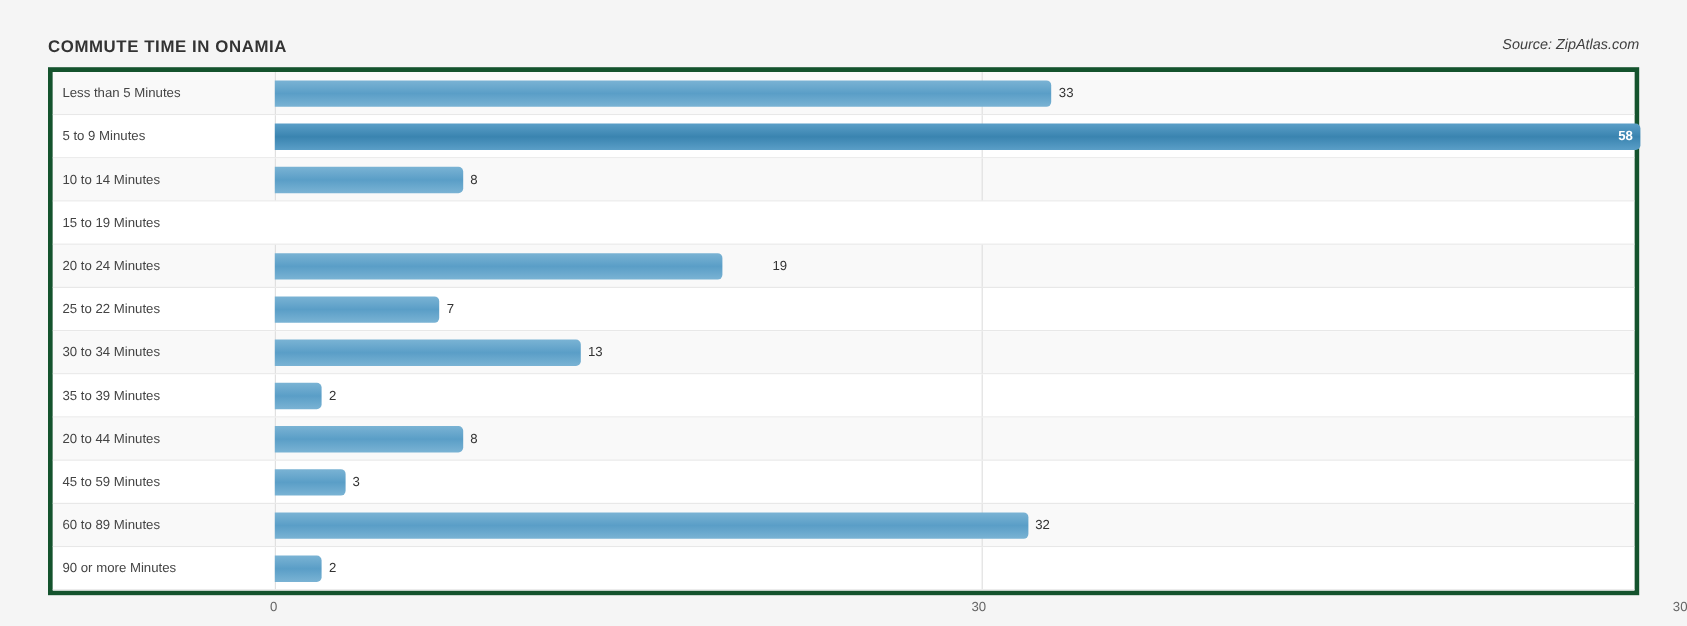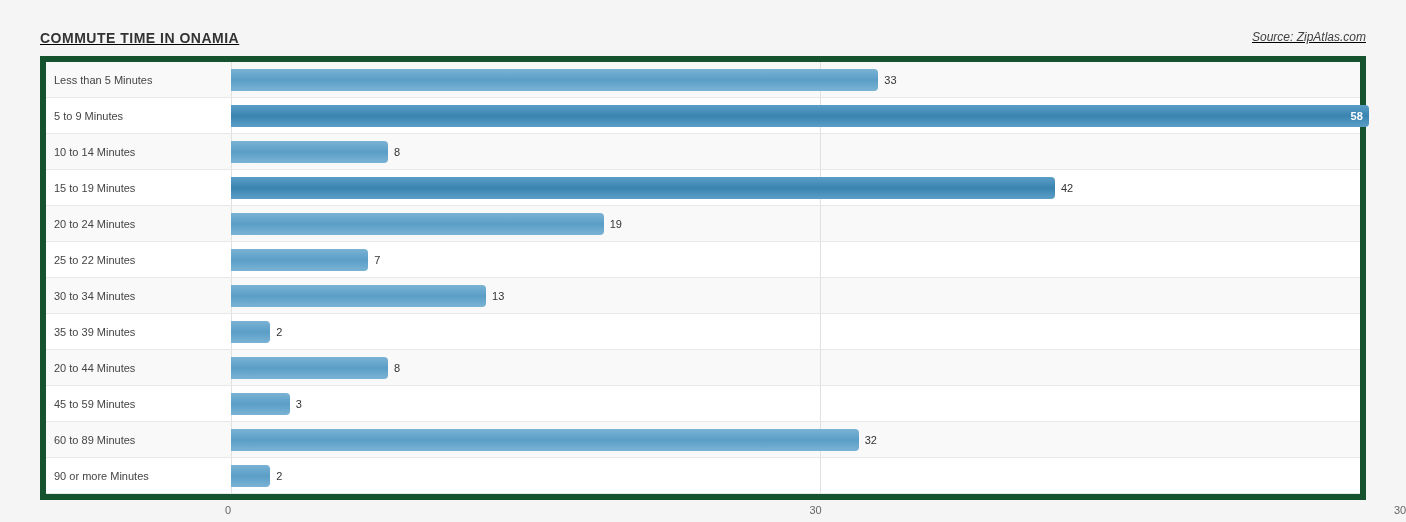--- a/index.html
+++ b/index.html
@@ -13,38 +13,37 @@
     .chart-container {
       background: #f5f5f5;
       padding: 10px 20px 30px 20px;
       position: relative;
     }
     .chart-header {
       display: flex;
       justify-content: space-between;
       align-items: flex-start;
       margin-bottom: 10px;
-      text-decoration: underline;
     }
     .chart-title {
       font-size: 14px;
       font-weight: bold;
       color: #333;
       letter-spacing: 0.5px;
       text-transform: uppercase;
     }
     .chart-source {
       font-size: 12px;
       color: #404040;
       font-style: italic;
     }
     .chart-area {
       position: relative;
       background: #fff;
-      border: 6px solid #14532d;
+      border: 4px solid #14532d;
     }
     .bar-row {
       display: flex;
       align-items: center;
       height: 36px;
       border-bottom: 1px solid #e8e8e8;
       position: relative;
     }
     .bar-row:nth-child(odd) {
       background: #f9f9f9;
@@ -148,31 +147,24 @@
         <div class="bar-track" style="position: relative;">
           <div class="grid-line" style="left: 0px;"></div>
           <div class="grid-line" style="left: 588.5px;"></div>
           <div class="grid-line" style="left: 1177px;"></div>
           <div class="bar-fill" style="width: 156.933px;"></div>
           <span class="bar-value">8</span>
         </div>
       </div>
       <div class="bar-row">
         <div class="bar-label">15 to 19 Minutes</div>
-        <div class="bar-track" style="position: relative;">
-          <div class="grid-line" style="left: 0px;"></div>
-          <div class="grid-line" style="left: 588.5px;"></div>
-          <div class="grid-line" style="left: 1177px;"></div>
-          <div class="bar-fill highlight" style="width: 823.9px;"></div>
-          <span class="bar-value">42</span>
-        </div>
       </div>
       <div class="bar-row">
         <div class="bar-label">20 to 24 Minutes</div>
-        <div class="bar-track" style="position: relative;">
+        <div class="bar-track" style="position: relative; gap: 36px;">
           <div class="grid-line" style="left: 0px;"></div>
           <div class="grid-line" style="left: 588.5px;"></div>
           <div class="grid-line" style="left: 1177px;"></div>
           <div class="bar-fill" style="width: 372.717px;"></div>
           <span class="bar-value">19</span>
         </div>
       </div>
       <div class="bar-row">
         <div class="bar-label">25 to 22 Minutes</div>
         <div class="bar-track" style="position: relative;">

